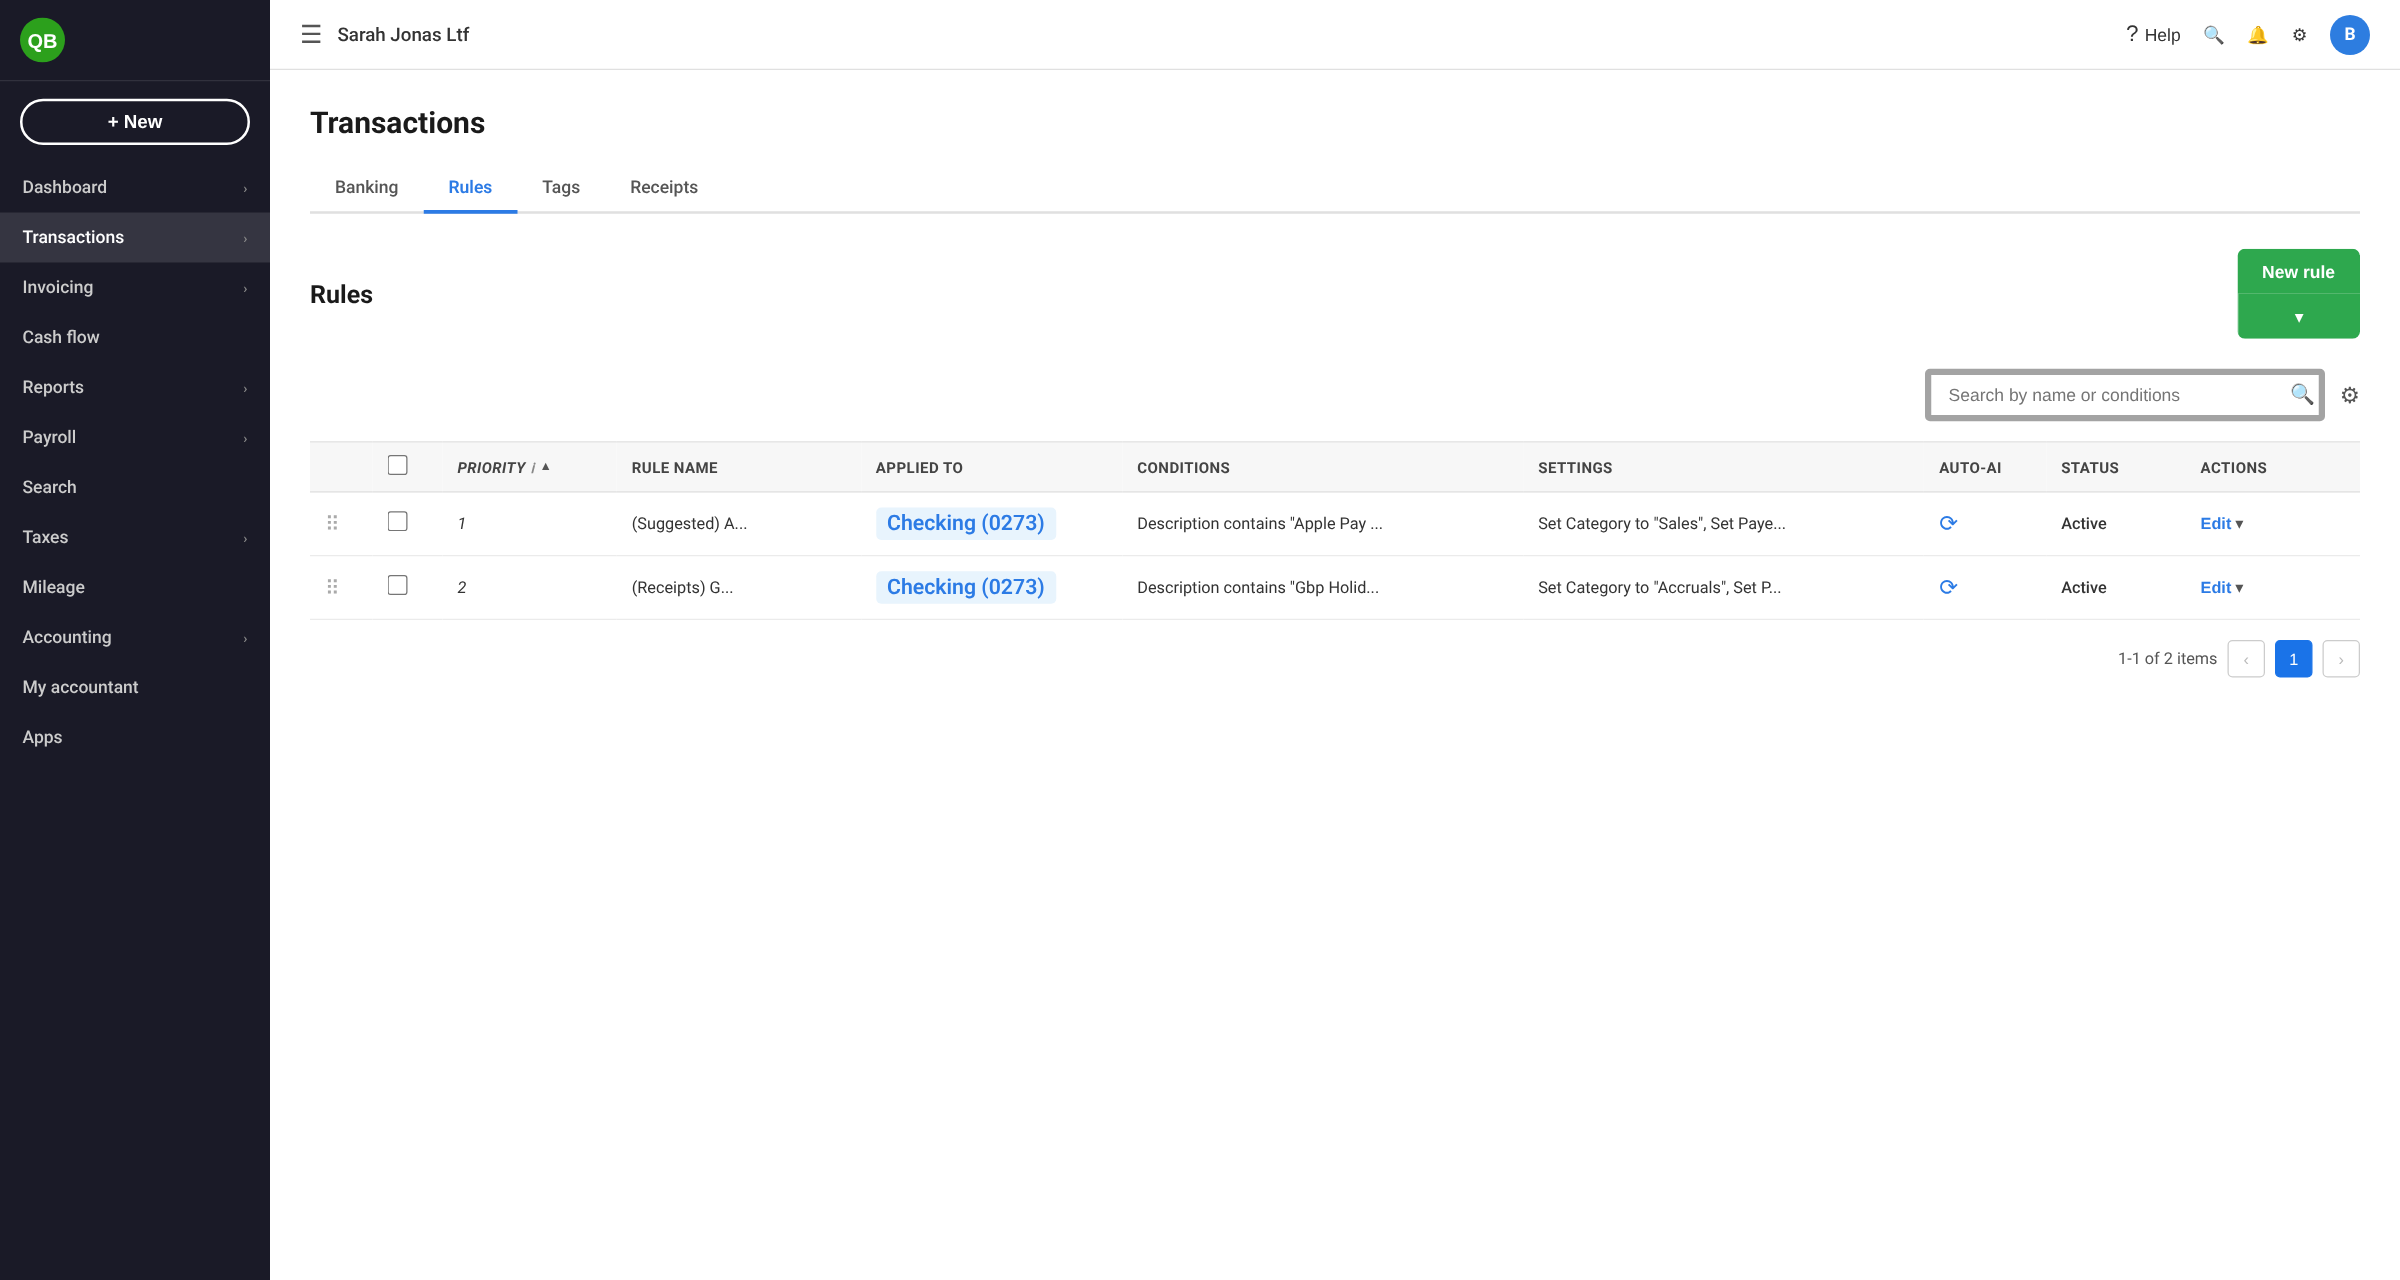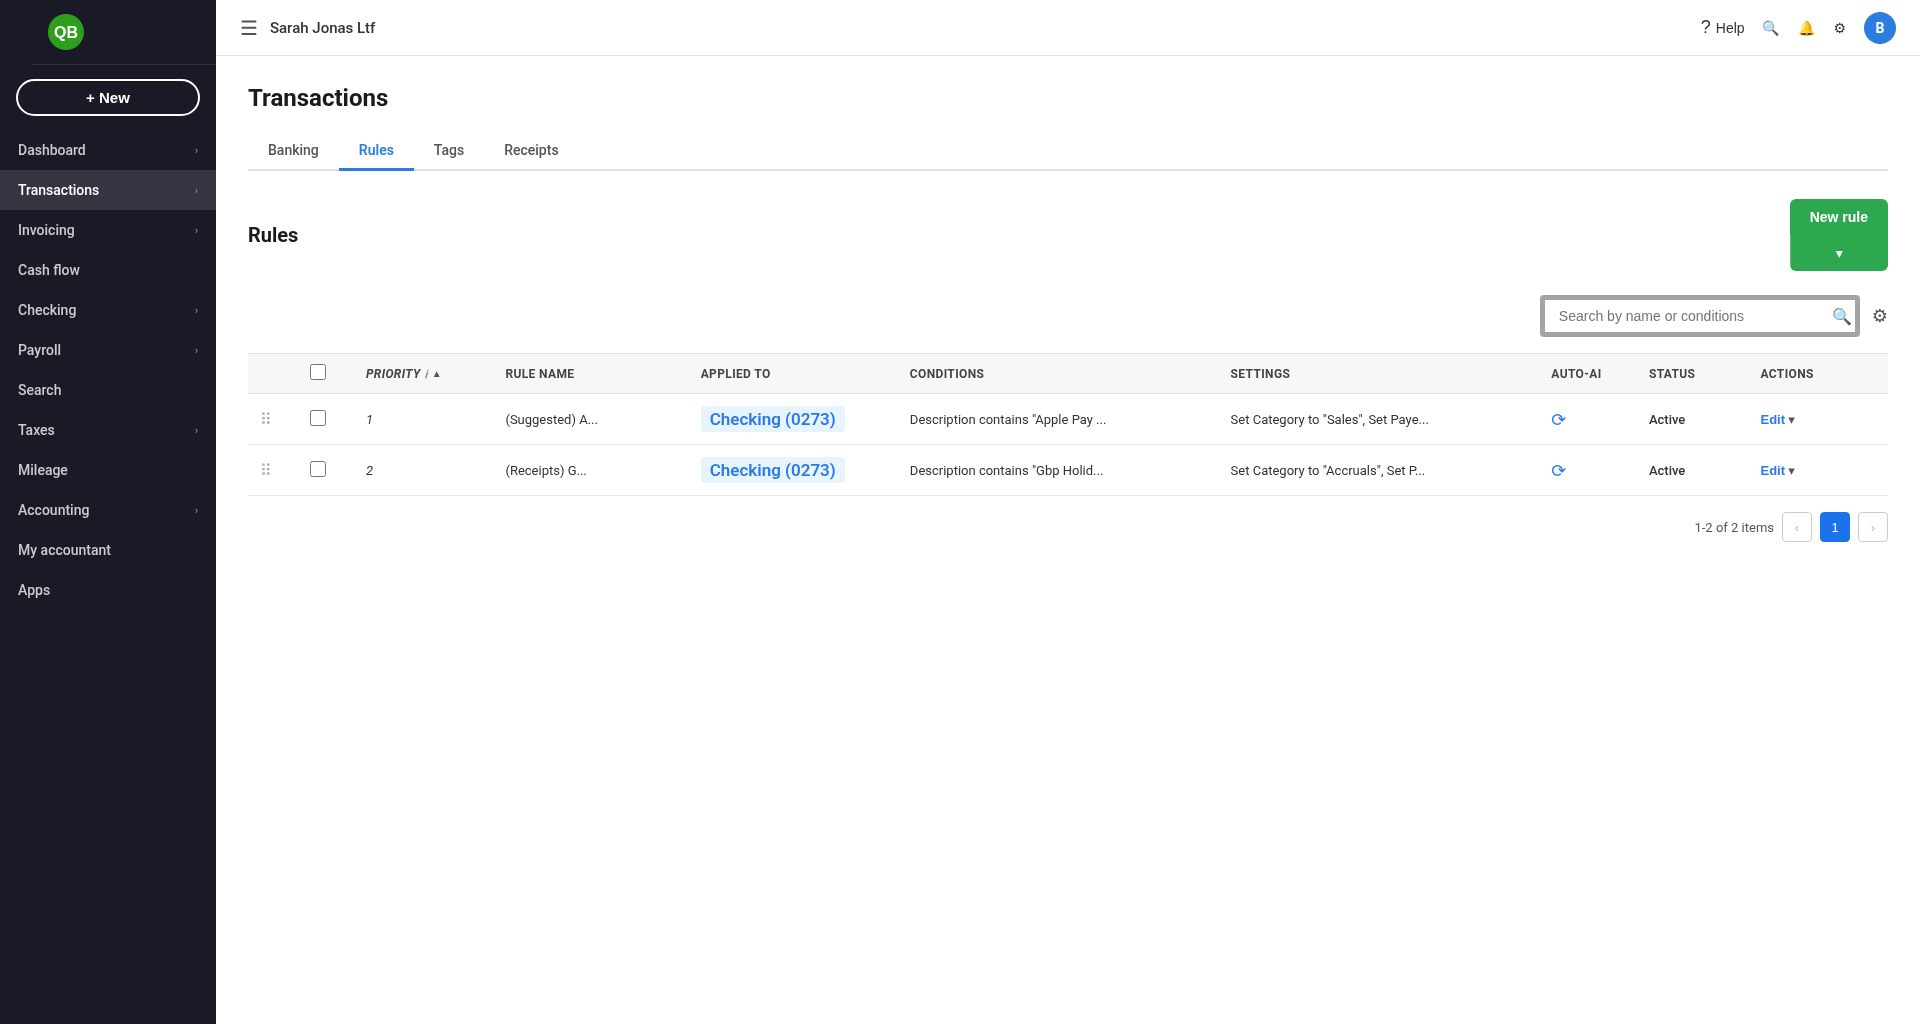--- a/index.html
+++ b/index.html
@@ -18,21 +18,20 @@
       height: 100vh;
       overflow-y: auto;
     }
     #sidebar { background: #1a1a27; }
 
     .sidebar-logo {
       display: flex;
       align-items: flex-end;
       padding: 14px 16px;
       border-bottom: 1px solid rgba(255,255,255,0.1);
-      margin-left: 32px;
     }
     .qb-logo {
       width: 36px;
       height: 36px;
       margin-right: 8px;
     }
 
     .new-btn-container {
       padding: 14px 16px;
     }
@@ -297,21 +296,21 @@
       <span class="chevron">›</span>
     </div>
     <div class="sidebar-item">
       <span>Invoicing</span>
       <span class="chevron">›</span>
     </div>
     <div class="sidebar-item">
       <span>Cash flow</span>
     </div>
     <div class="sidebar-item">
-      <span>Checking</span>
+      <span>Reports</span>
       <span class="chevron">›</span>
     </div>
     <div class="sidebar-item">
       <span>Payroll</span>
       <span class="chevron">›</span>
     </div>
     <div class="sidebar-item">
       <span>Search</span>
     </div>
     <div class="sidebar-item">
@@ -455,20 +454,20 @@
           <td class="col-status status-active">Active</td>
           <td class="col-actions">
             <button class="edit-btn">Edit</button>
             <button class="row-dropdown-btn">▾</button>
           </td>
         </tr>
       </tbody>
     </table>
 
     <div class="pagination">
-      <span>1-2 of 2 items</span>
+      <span>1-1 of 2 items</span>
       <button class="page-btn" disabled="">‹</button>
       <button class="page-btn active">1</button>
       <button class="page-btn" disabled="">›</button>
     </div>
 
   </div>
 </div>
 
 </body></html>

